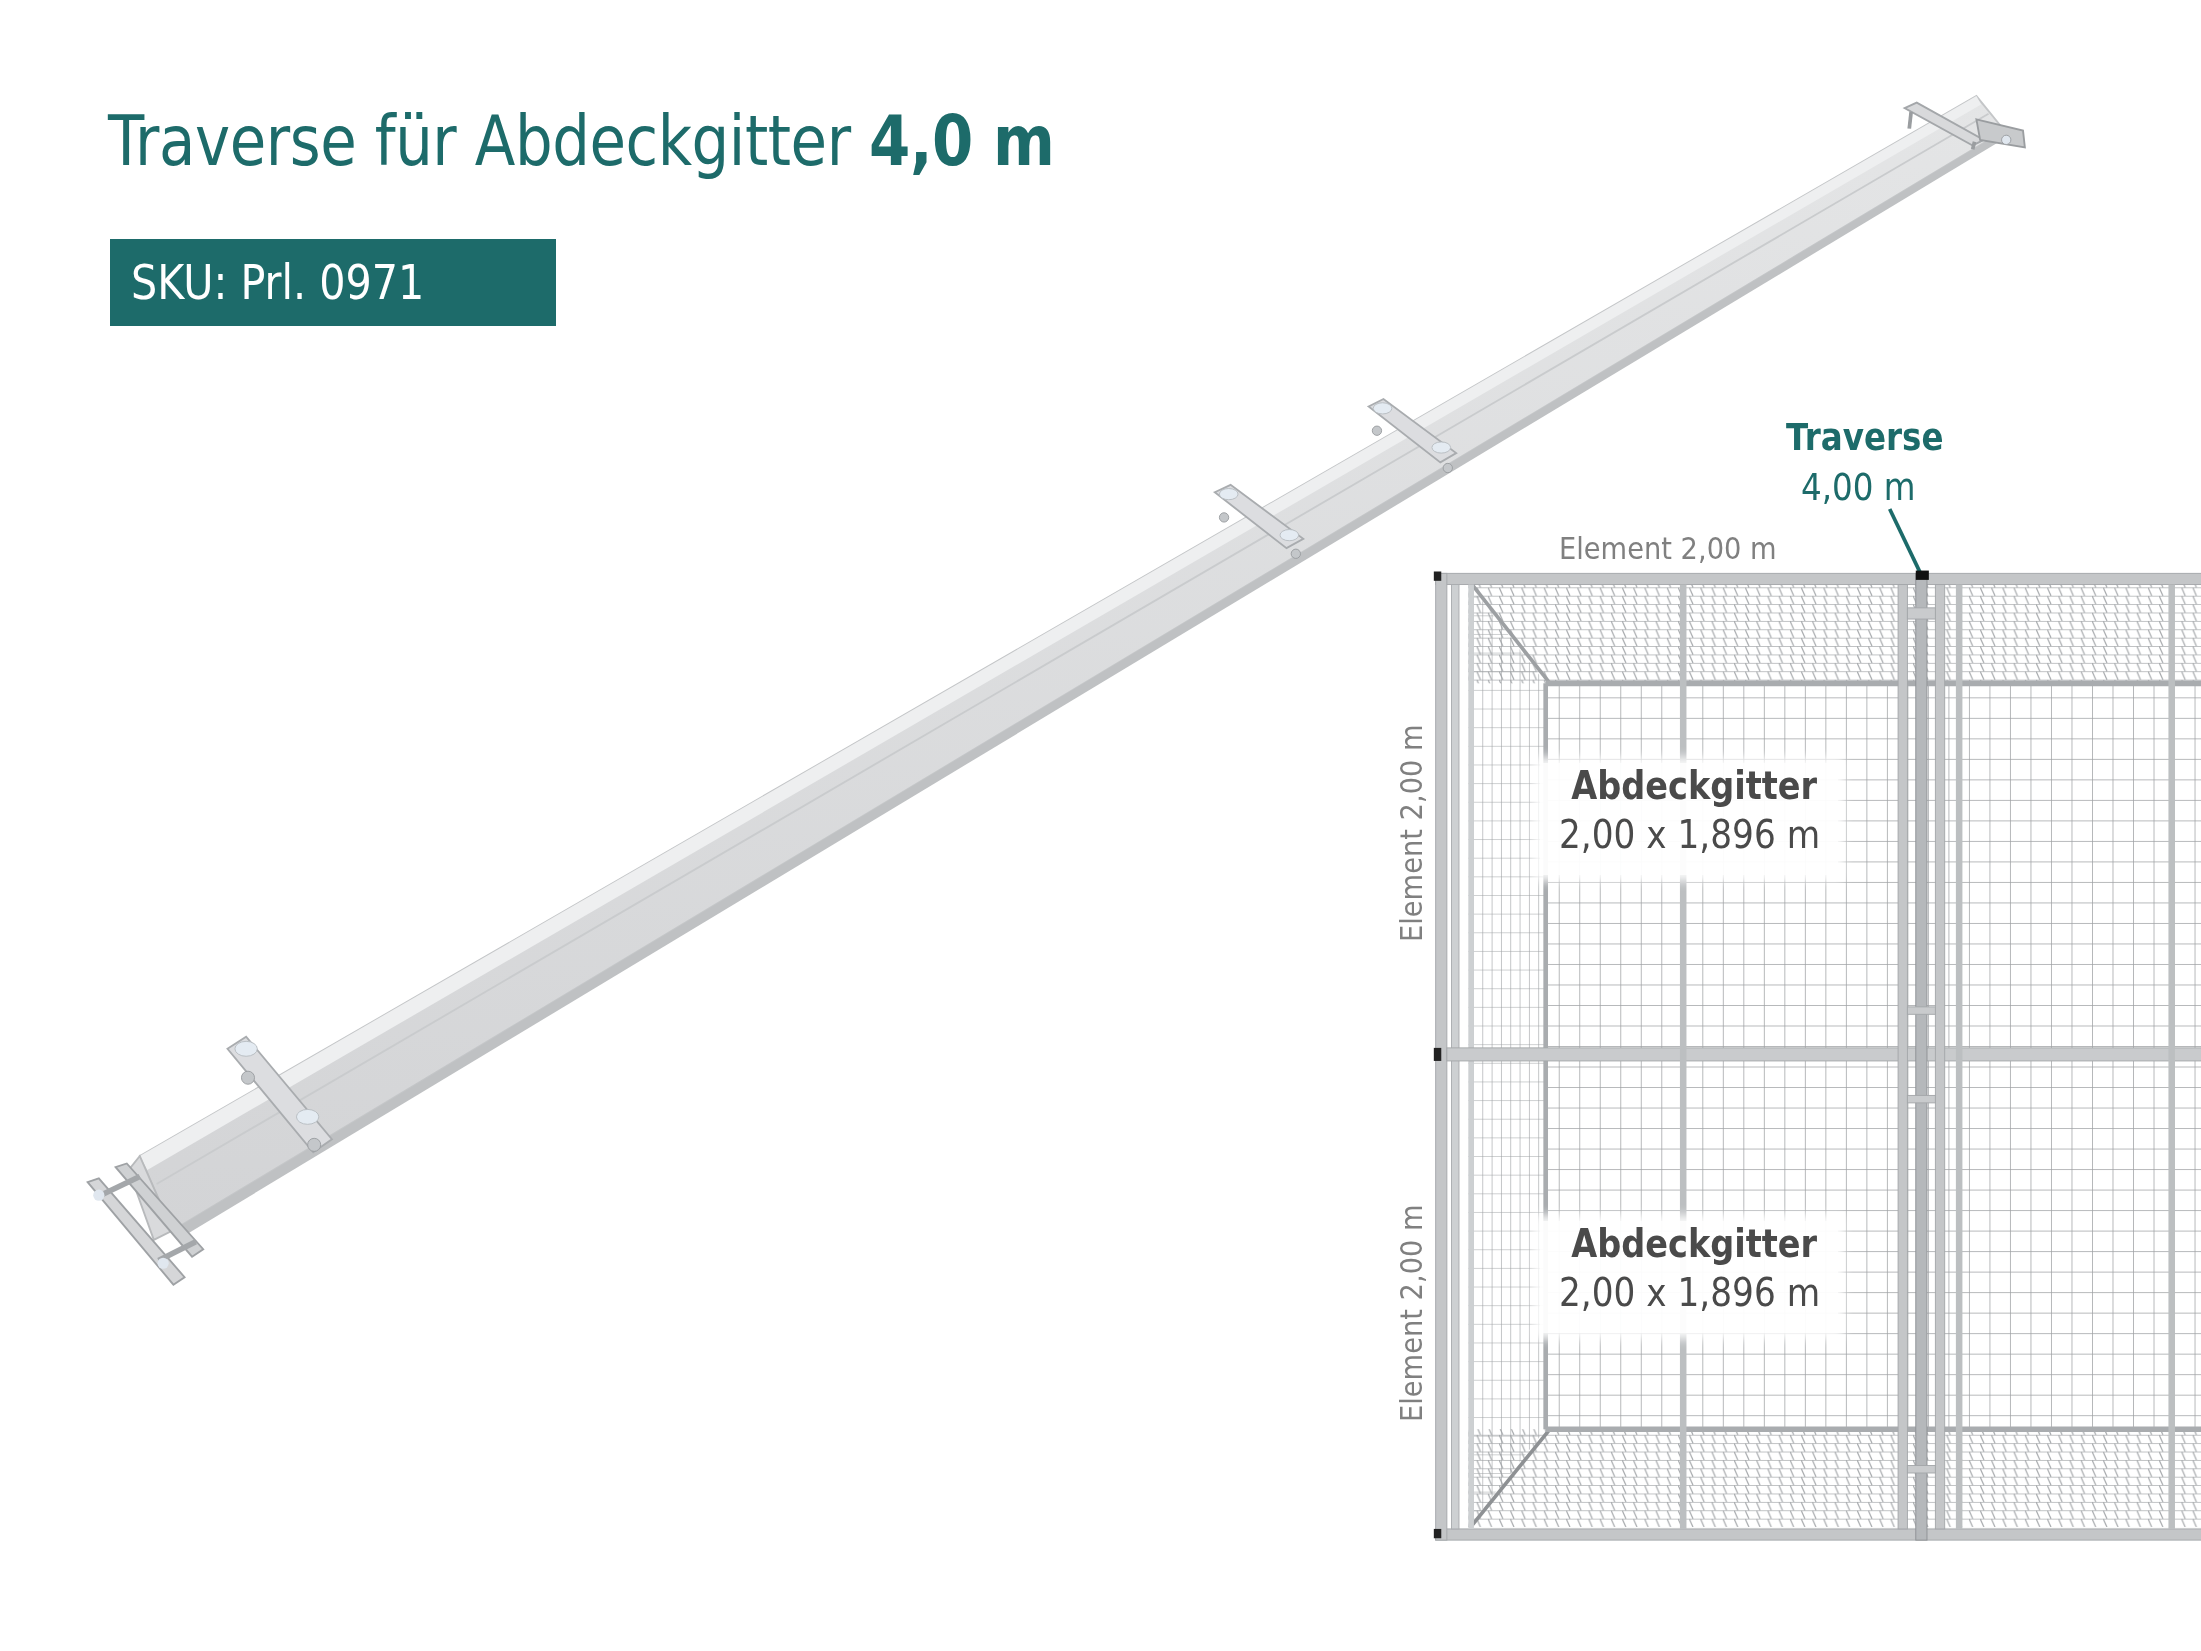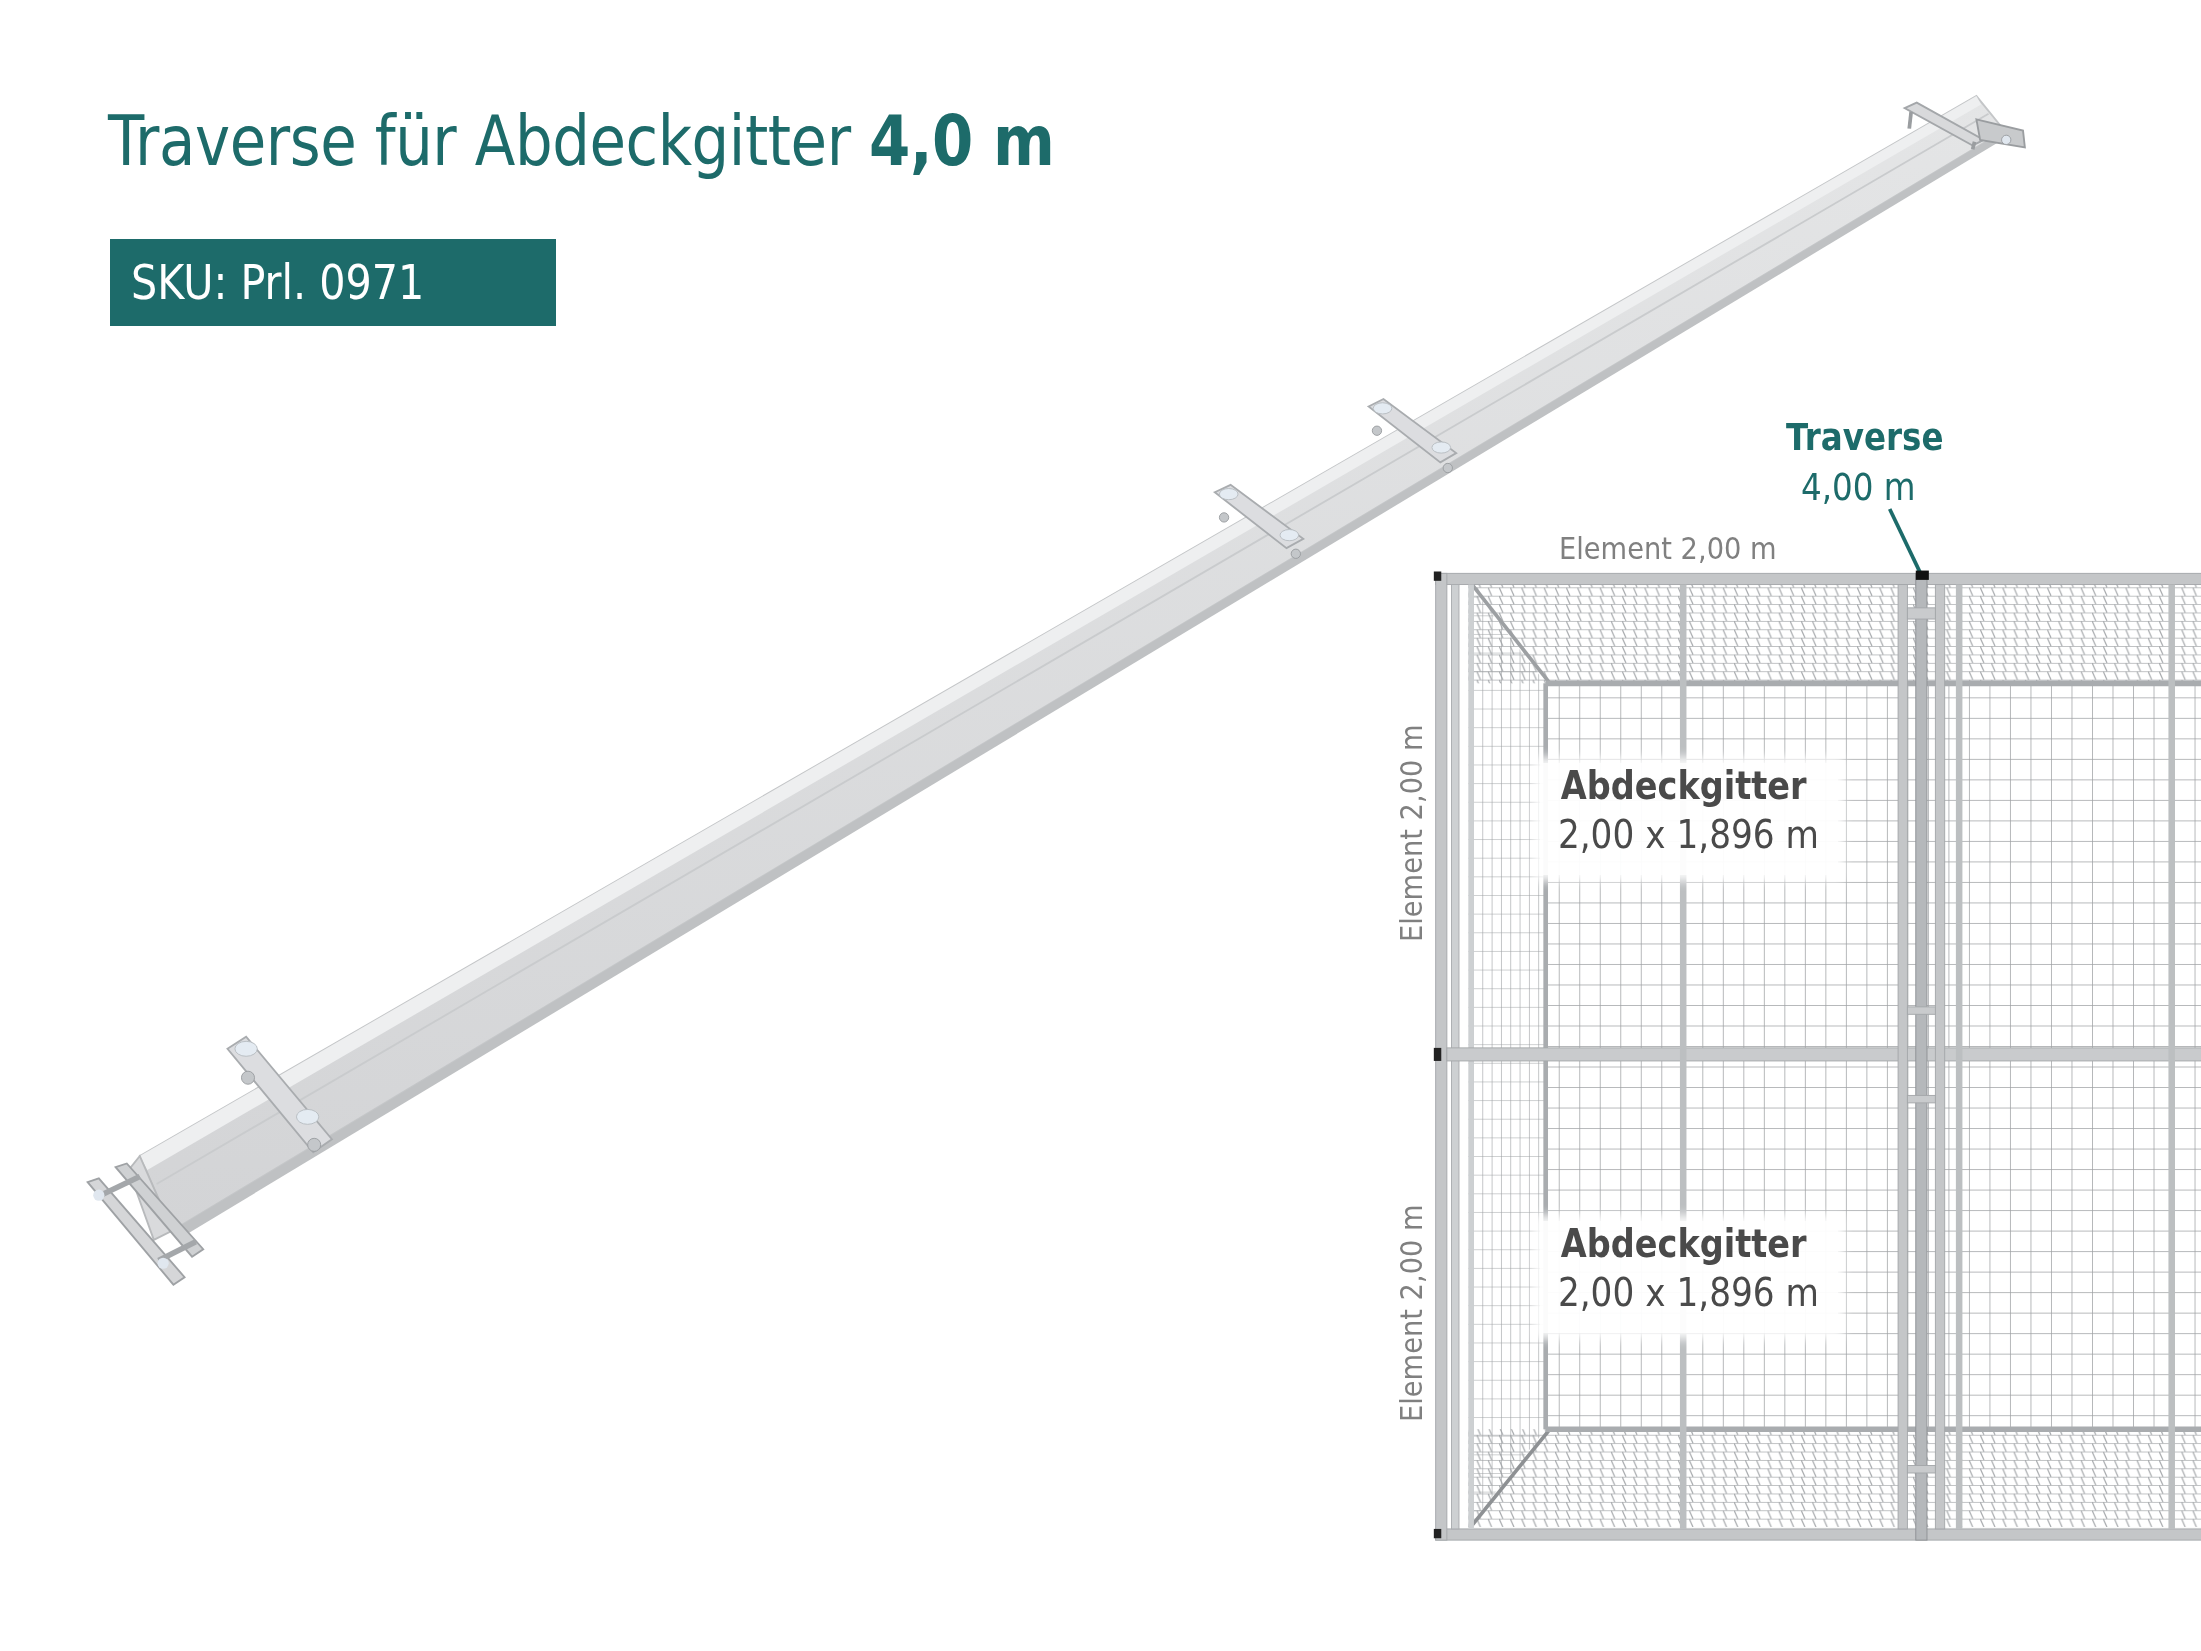--- a/index.html
+++ b/index.html
@@ -9,21 +9,21 @@
   .sku { position:absolute; left:110px; top:202px; width:446px; height:87px; background:#1d6b6a; color:#ffffff; font-family:"DejaVu Sans", sans-serif; font-size:48px; line-height:87px; box-sizing:border-box; padding-left:20.5px; white-space:nowrap;margin-top:37px; }
   .sku span { display:inline-block; transform:scaleX(0.86); transform-origin:left center; }
   svg.scene { position:absolute; left:0; top:0; }
   .lbl { position:absolute; font-family:"DejaVu Sans", sans-serif; white-space:nowrap; }
   .traverse-title { left:1786px; top:416px; font-size:37px; font-weight:bold; color:#1d6b6a; transform:scaleX(0.88); transform-origin:left top; }
   .traverse-len { left:1801px; top:466px; font-size:37px; color:#1d6b6a; transform:scaleX(0.88); transform-origin:left top; }
   .el-top { left:1559px; top:530px; font-size:31px; color:#808080; transform:scaleX(0.88); transform-origin:left top; }
   .el-side { font-size:31px; color:#808080; transform-origin:left top; }
   .el-side1 { left:1393px; top:942px; transform:rotate(-90deg) scaleX(0.88); }
   .el-side2 { left:1393px; top:1422px; transform:rotate(-90deg) scaleX(0.88); }
-  .panel-box { position:absolute; background:rgba(255,255,255,0.95); box-shadow:0 0 9.3px 5.6px rgba(255,255,255,0.9); text-align:left; color:#4a4a4a; font-family:"DejaVu Sans", sans-serif; }
+  .panel-box { position:absolute; background:rgba(255,255,255,0.95); box-shadow:0 0 9.3px 5.6px rgba(255,255,255,0.9); text-align:right; color:#4a4a4a; font-family:"DejaVu Sans", sans-serif; }
   .panel-box .name { font-size:39px; font-weight:bold; display:block; transform:scaleX(0.86); }
   .panel-box .dim { font-size:39px; display:block; transform:scaleX(0.88); margin-top:3.7px; }
   .panel1 { left:1540px; top:763px; width:298px; height:112px; }
   .panel2 { left:1540px; top:1221px; width:298px; height:112px; }
 </style>
 </head>
 <body>
 
 <div class="title"><span>Traverse für Abdeckgitter</span> <b>4,0 m</b></div>
 <div class="sku"><span>SKU: Prl. 0971</span></div>

